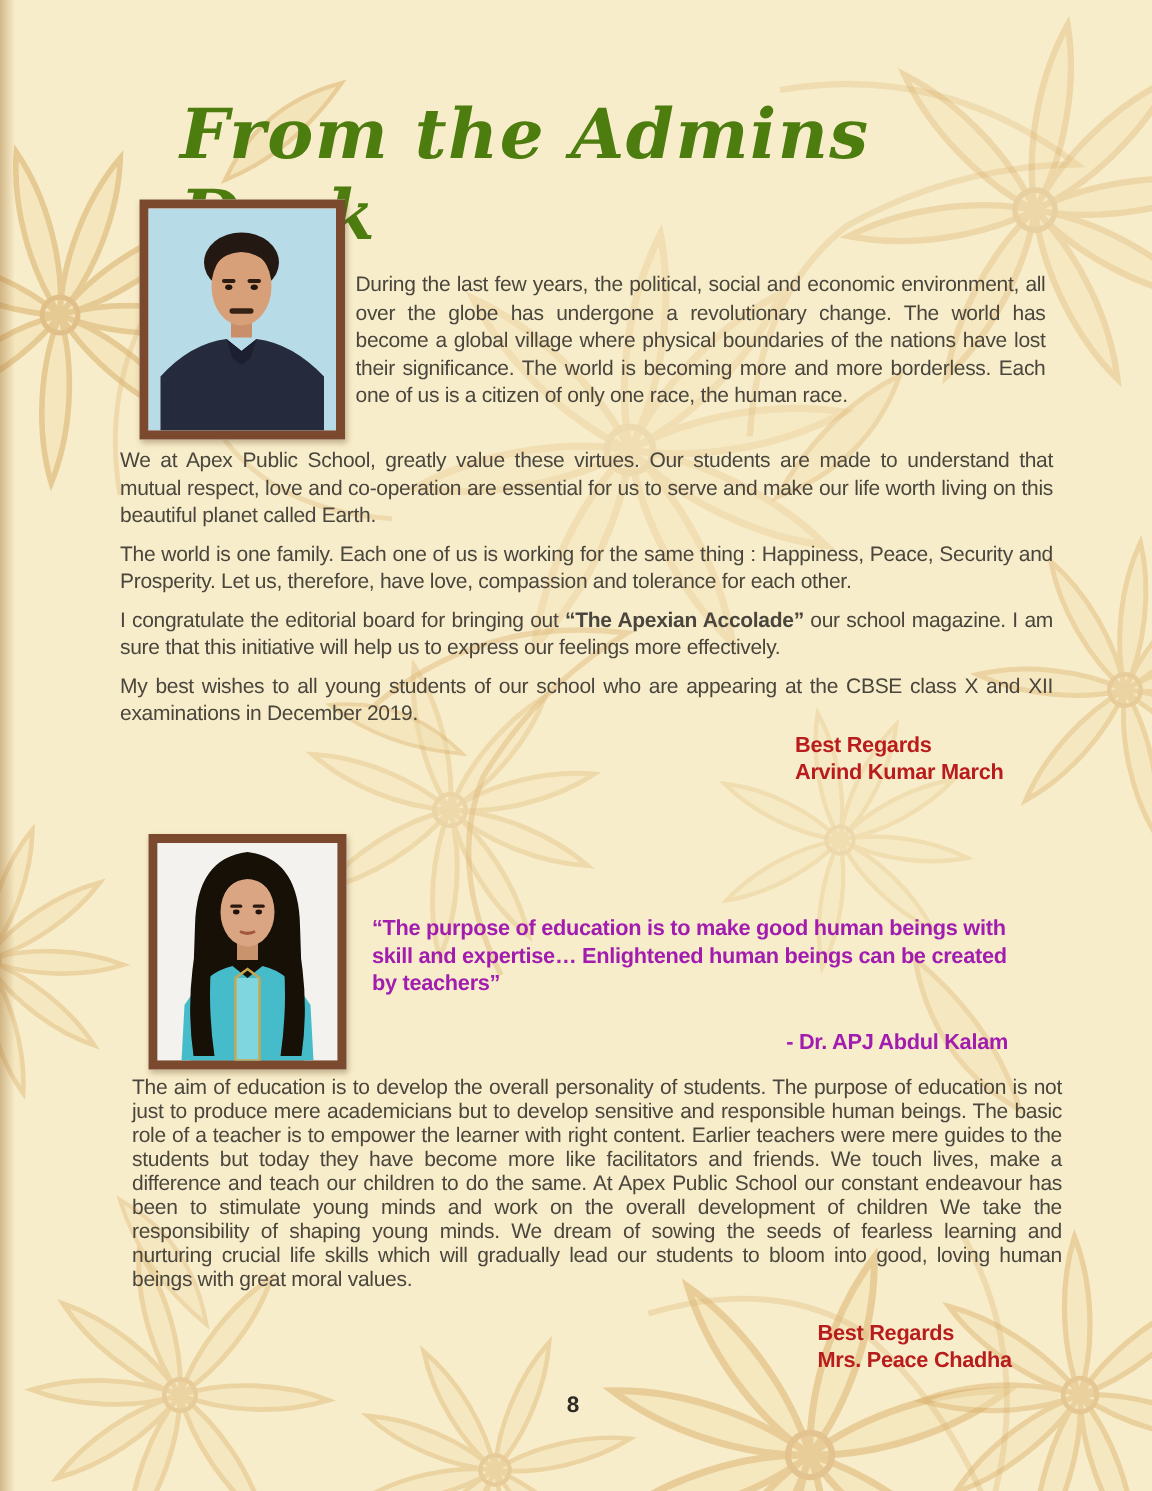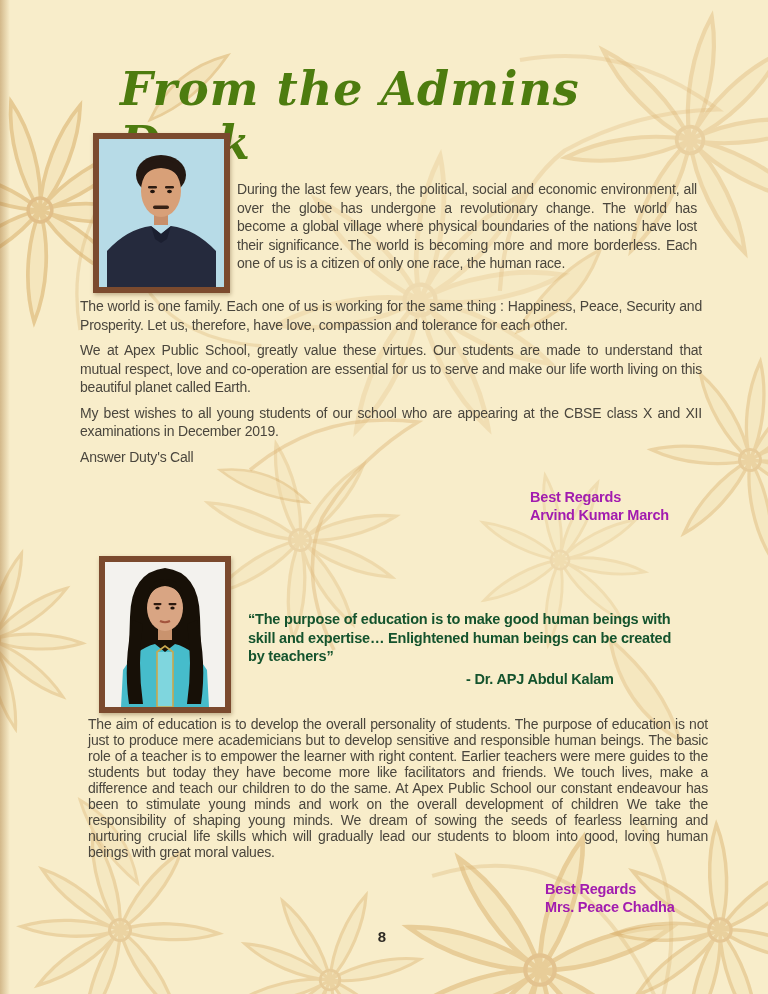--- a/index.html
+++ b/index.html
@@ -42,30 +42,30 @@
     margin-top:16px;
   }
   .body1{
     position:absolute;left:80px;top:297px;width:622px;
     font-size:14px;line-height:18.5px;letter-spacing:-0.2px;
   }
   .body1 p{text-align:justify;margin-bottom:7px;}
   .body1 p.closing{text-align:left;margin-bottom:0;}
   .sign{
     position:absolute;font-weight:bold;font-size:14.5px;line-height:17.5px;
-    color:#a21caf;letter-spacing:-0.2px;
+    color:#b91c1c;letter-spacing:-0.2px;
   }
   .sign1{left:530px;top:489px;}
   .sign2{left:545px;top:881px;}
   .quote{
     position:absolute;left:248px;top:610px;width:424px;
     font-weight:bold;font-size:14.5px;line-height:18.5px;
-    color:#14532d;letter-spacing:-0.2px;
+    color:#a21caf;letter-spacing:-0.2px;
   }
-  .quote .attr{margin-top:4px;padding-left:218px;}
+  .quote .attr{margin-top:20px;padding-left:218px;text-align:right;}
   .body2{
     position:absolute;left:88px;top:716px;width:620px;
     font-size:14px;line-height:16px;text-align:justify;
     letter-spacing:-0.2px;
   }
   .page-number{
     position:absolute;left:370px;top:928px;width:24px;
     text-align:center;font-weight:bold;font-size:15px;color:#2e2a24;
   }
 </style>
@@ -134,24 +134,24 @@
       <ellipse cx="70.5" cy="52.5" rx="2.4" ry="1.8" fill="#20140d"></ellipse>
       <rect x="54" y="66.5" width="16" height="3.6" rx="1.8" fill="#362115"></rect>
       <path d="M8 148 L8 112 Q28 90 52 87 L62 95 L72 87 Q96 90 117 112 L117 148 Z" fill="#252a3d"></path>
       <path d="M52 87 L62 95 L72 87 L68 100 L62 104 L56 100 Z" fill="#1b1f30"></path>
     </svg>
   </figure>
 
   <p class="lead">During the last few years, the political, social and economic environment, all over the globe has undergone a revolutionary change. The world has become a global village where physical boundaries of the nations have lost their significance. The world is becoming more and more borderless. Each one of us is a citizen of only one race, the human race.</p>
 
   <div class="body1">
+    <p>We at Apex Public School, greatly value these virtues. Our students are made to understand that mutual respect, love and co-operation are essential for us to serve and make our life worth living on this beautiful planet called Earth.</p>
     <p>The world is one family. Each one of us is working for the same thing : Happiness, Peace, Security and Prosperity. Let us, therefore, have love, compassion and tolerance for each other.</p>
-    <p>We at Apex Public School, greatly value these virtues. Our students are made to understand that mutual respect, love and co-operation are essential for us to serve and make our life worth living on this beautiful planet called Earth.</p>
+    <p><span>I congratulate the editorial board for bringing out </span><strong>“The Apexian Accolade”</strong><span> our school magazine. I am sure that this initiative will help us to express our feelings more effectively.</span></p>
     <p>My best wishes to all young students of our school who are appearing at the CBSE class X and XII examinations in December 2019.</p>
-    <p class="closing">Answer Duty's Call</p>
   </div>
 
   <div class="sign sign1">
     <div>Best Regards</div>
     <div>Arvind Kumar March</div>
   </div>
 
   <figure class="photo principal-photo">
     <svg viewBox="0 0 120 145" width="120" height="145">
       <rect width="120" height="145" fill="#f3f2ee"></rect>

